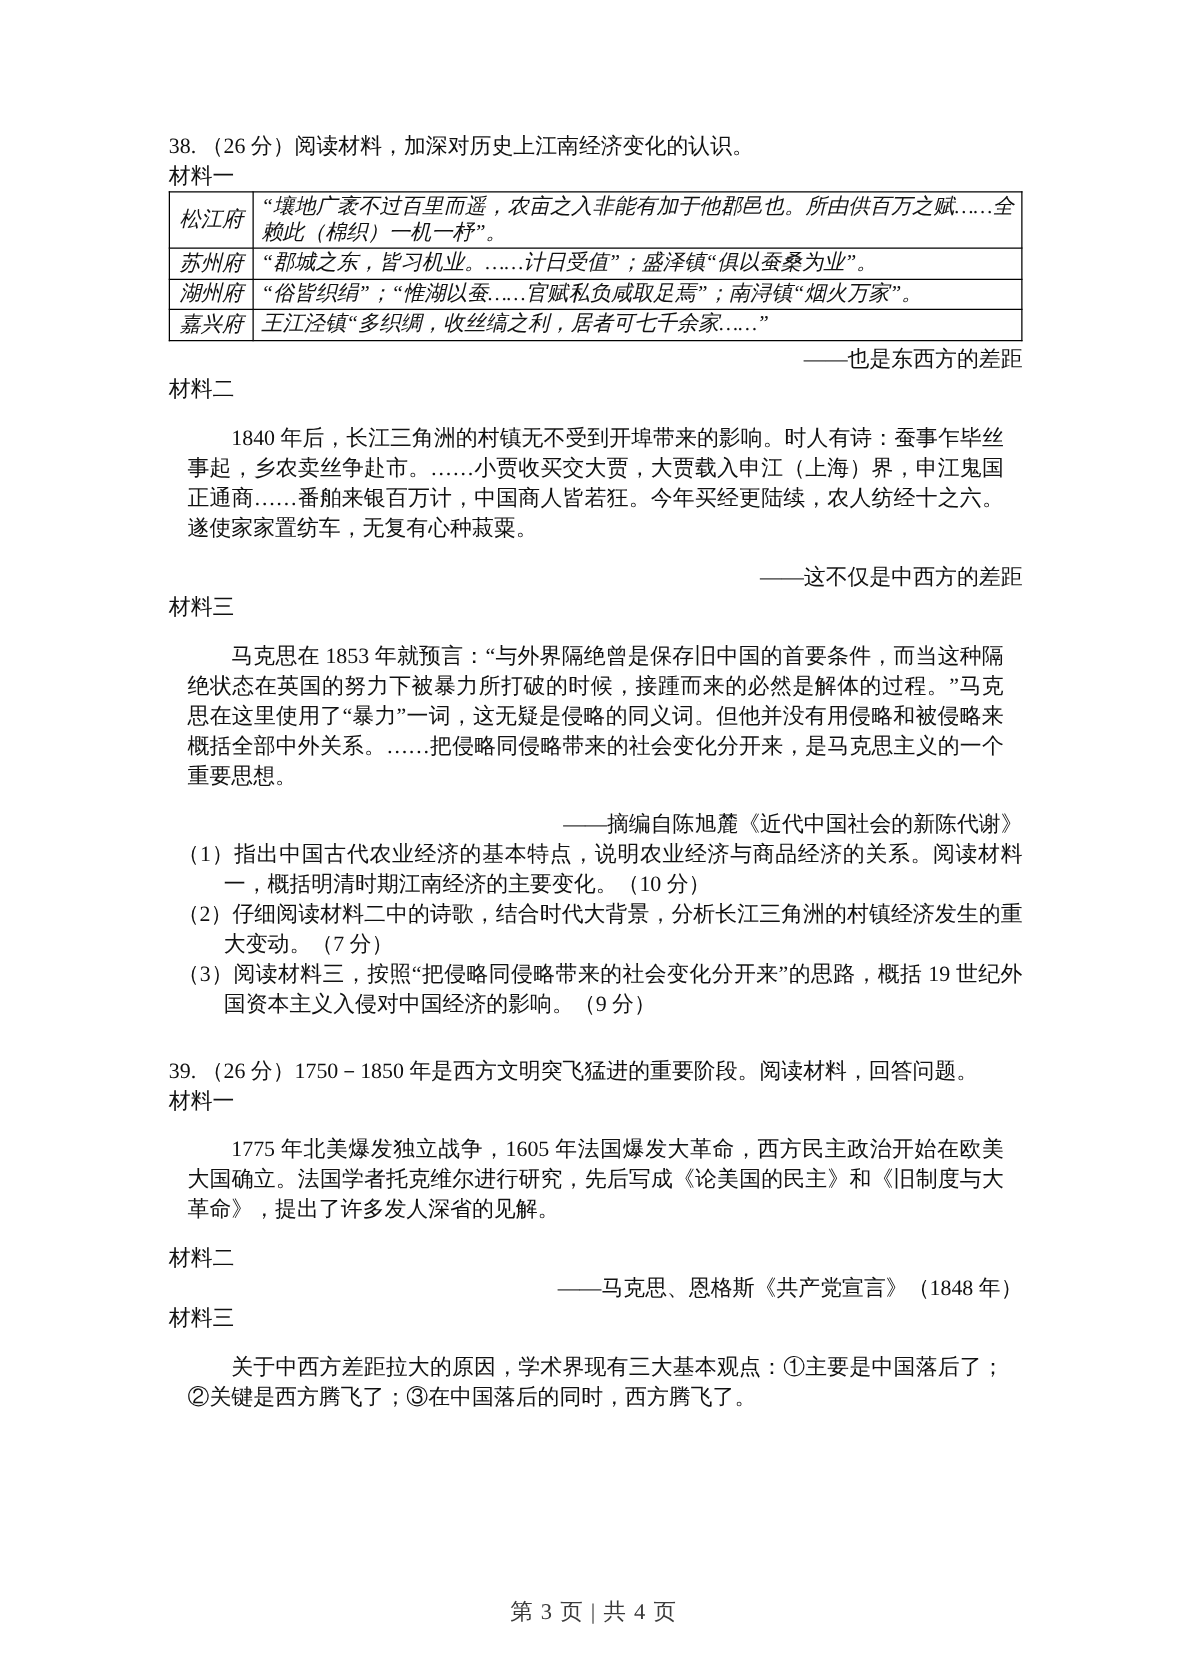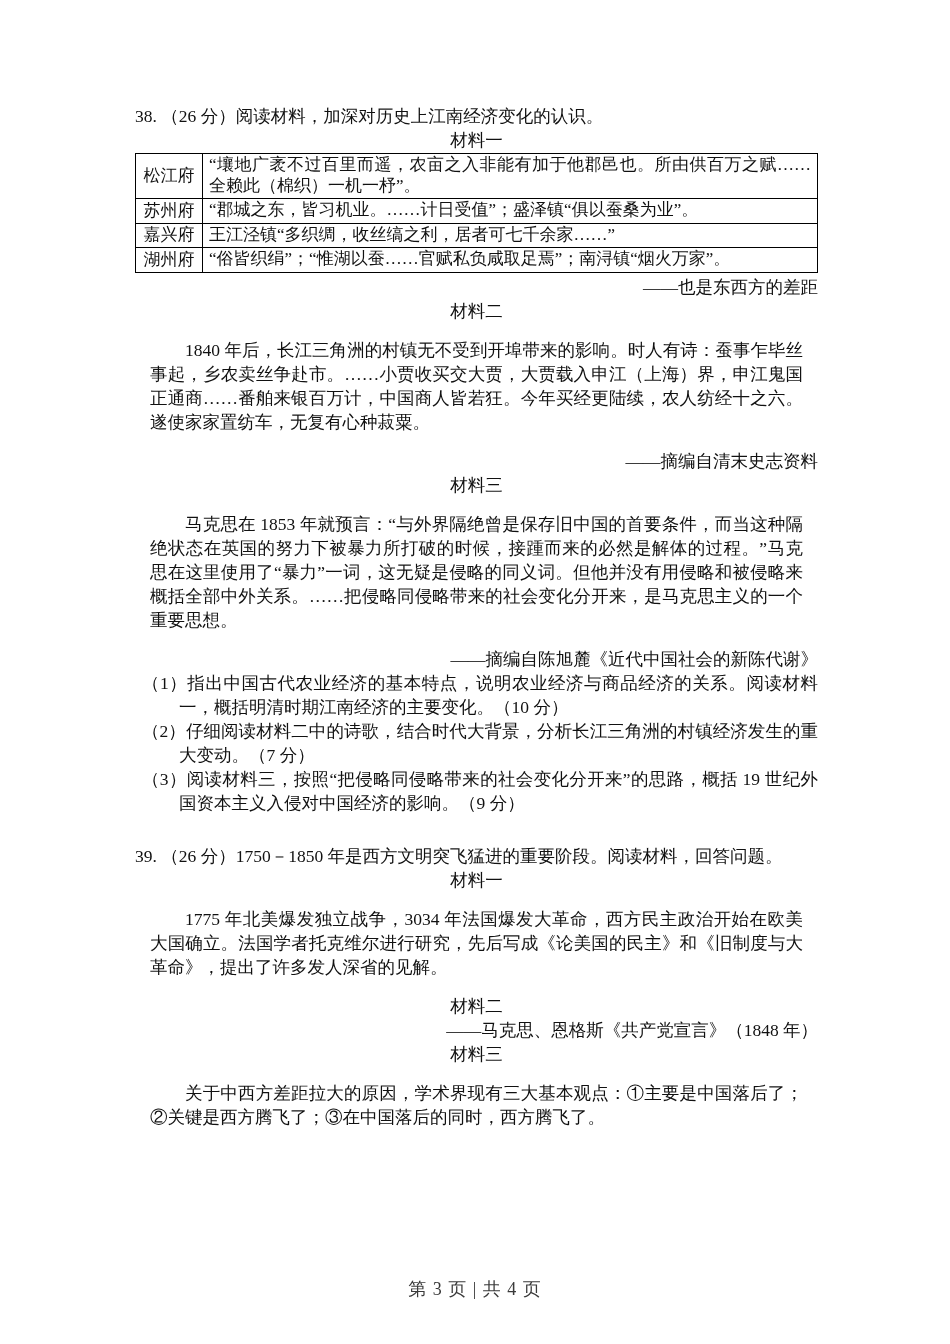--- a/index.html
+++ b/index.html
@@ -13,28 +13,29 @@
   }
   .content {
     position: absolute;
     left: 135px; top: 104px;
     width: 683px;
     font-size: 17.5px;
     line-height: 24px;
     text-align: justify;
   }
   .line { margin: 0; }
-  .mat-label { text-align: center; }
+  .mat-label { text-align: left; }
   p.mat-para { margin: 15px; text-indent: 2em; }
   .source { text-align: right; margin: 0; }
   table.mat-table {
     border-collapse: collapse;
     width: 100%;
     margin: 1px 0 2px 0;
     table-layout: fixed;
+    font-style: italic;
   }
   table.mat-table td {
     border: 1.5px solid #000;
     font-size: 17px;
     line-height: 20.5px;
     padding: 1px 6px 2px 6px;
     vertical-align: middle;
     text-align: justify;
   }
   table.mat-table td.region {
@@ -70,50 +71,50 @@
       <tbody>
         <tr>
           <td class="region">松江府</td>
           <td>“壤地广袤不过百里而遥，农亩之入非能有加于他郡邑也。所由供百万之赋……全赖此（棉织）一机一杼”。</td>
         </tr>
         <tr>
           <td class="region">苏州府</td>
           <td>“郡城之东，皆习机业。……计日受值”；盛泽镇“俱以蚕桑为业”。</td>
         </tr>
         <tr>
+          <td class="region">湖州府</td>
+          <td>“俗皆织绢”；“惟湖以蚕……官赋私负咸取足焉”；南浔镇“烟火万家”。</td>
+        </tr>
+        <tr>
           <td class="region">嘉兴府</td>
           <td>王江泾镇“多织绸，收丝缟之利，居者可七千余家……”</td>
-        </tr>
-        <tr>
-          <td class="region">湖州府</td>
-          <td>“俗皆织绢”；“惟湖以蚕……官赋私负咸取足焉”；南浔镇“烟火万家”。</td>
         </tr>
       </tbody>
     </table>
 
     <p class="source">——也是东西方的差距</p>
 
     <p class="line mat-label">材料二</p>
     <p class="mat-para">1840 年后，长江三角洲的村镇无不受到开埠带来的影响。时人有诗：蚕事乍毕丝事起，乡农卖丝争赴市。……小贾收买交大贾，大贾载入申江（上海）界，申江鬼国正通商……番舶来银百万计，中国商人皆若狂。今年买经更陆续，农人纺经十之六。遂使家家置纺车，无复有心种菽粟。</p>
-    <p class="source">——摘编自清末史志资料</p>
+    <p class="source">——这不仅是中西方的差距</p>
 
     <p class="line mat-label">材料三</p>
     <p class="mat-para">马克思在 1853 年就预言：“与外界隔绝曾是保存旧中国的首要条件，而当这种隔绝状态在英国的努力下被暴力所打破的时候，接踵而来的必然是解体的过程。”马克思在这里使用了“暴力”一词，这无疑是侵略的同义词。但他并没有用侵略和被侵略来概括全部中外关系。……把侵略同侵略带来的社会变化分开来，是马克思主义的一个重要思想。</p>
     <p class="source">——摘编自陈旭麓《近代中国社会的新陈代谢》</p>
 
     <div class="qitem"><span>（1）</span><span>指出中国古代农业经济的基本特点，说明农业经济与商品经济的关系。阅读材料一，概括明清时期江南经济的主要变化。（10 分）</span></div>
     <div class="qitem"><span>（2）</span><span>仔细阅读材料二中的诗歌，结合时代大背景，分析长江三角洲的村镇经济发生的重大变动。（7 分）</span></div>
     <div class="qitem"><span>（3）</span><span>阅读材料三，按照“把侵略同侵略带来的社会变化分开来”的思路，概括 19 世纪外国资本主义入侵对中国经济的影响。（9 分）</span></div>
   </div>
 
   <div class="section-39">
     <p class="line">39. （26 分）1750－1850 年是西方文明突飞猛进的重要阶段。阅读材料，回答问题。</p>
 
     <p class="line mat-label">材料一</p>
-    <p class="mat-para">1775 年北美爆发独立战争，3034 年法国爆发大革命，西方民主政治开始在欧美大国确立。法国学者托克维尔进行研究，先后写成《论美国的民主》和《旧制度与大革命》，提出了许多发人深省的见解。</p>
+    <p class="mat-para">1775 年北美爆发独立战争，1605 年法国爆发大革命，西方民主政治开始在欧美大国确立。法国学者托克维尔进行研究，先后写成《论美国的民主》和《旧制度与大革命》，提出了许多发人深省的见解。</p>
 
     <p class="line mat-label">材料二</p>
     <p class="source">——马克思、恩格斯《共产党宣言》（1848 年）</p>
 
     <p class="line mat-label">材料三</p>
     <p class="mat-para">关于中西方差距拉大的原因，学术界现有三大基本观点：①主要是中国落后了；②关键是西方腾飞了；③在中国落后的同时，西方腾飞了。</p>
   </div>
 
 </div>
 

